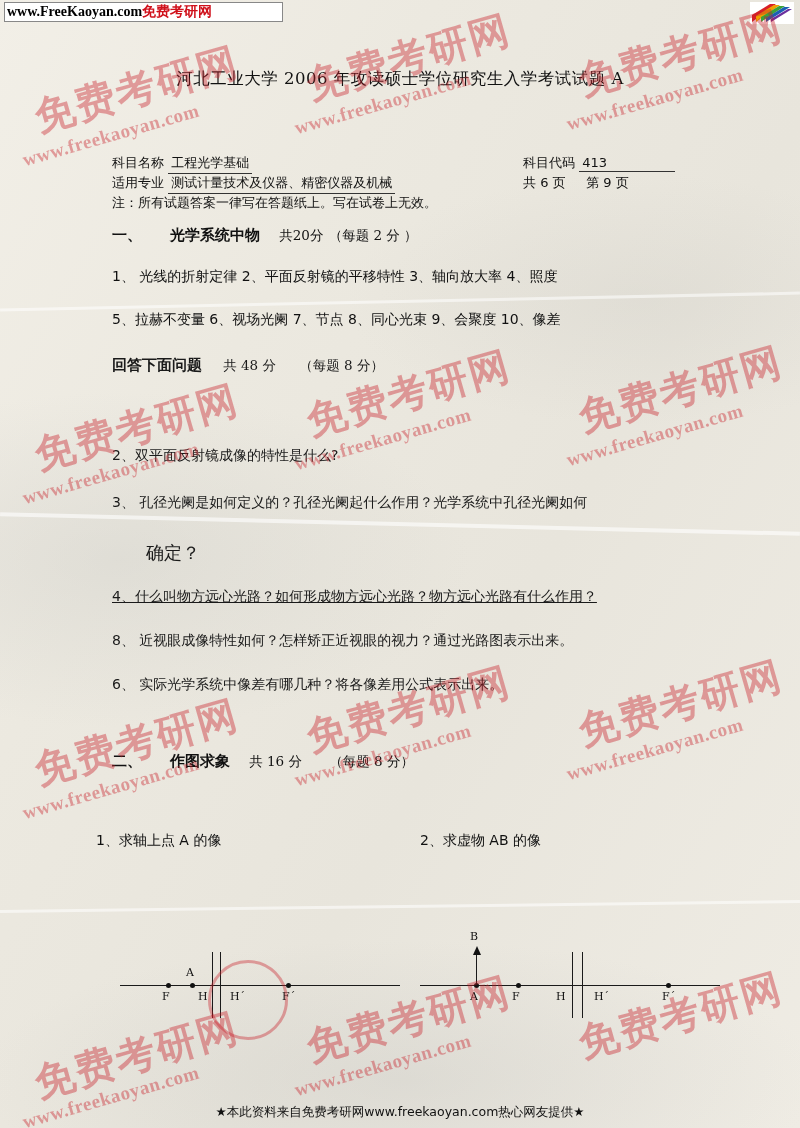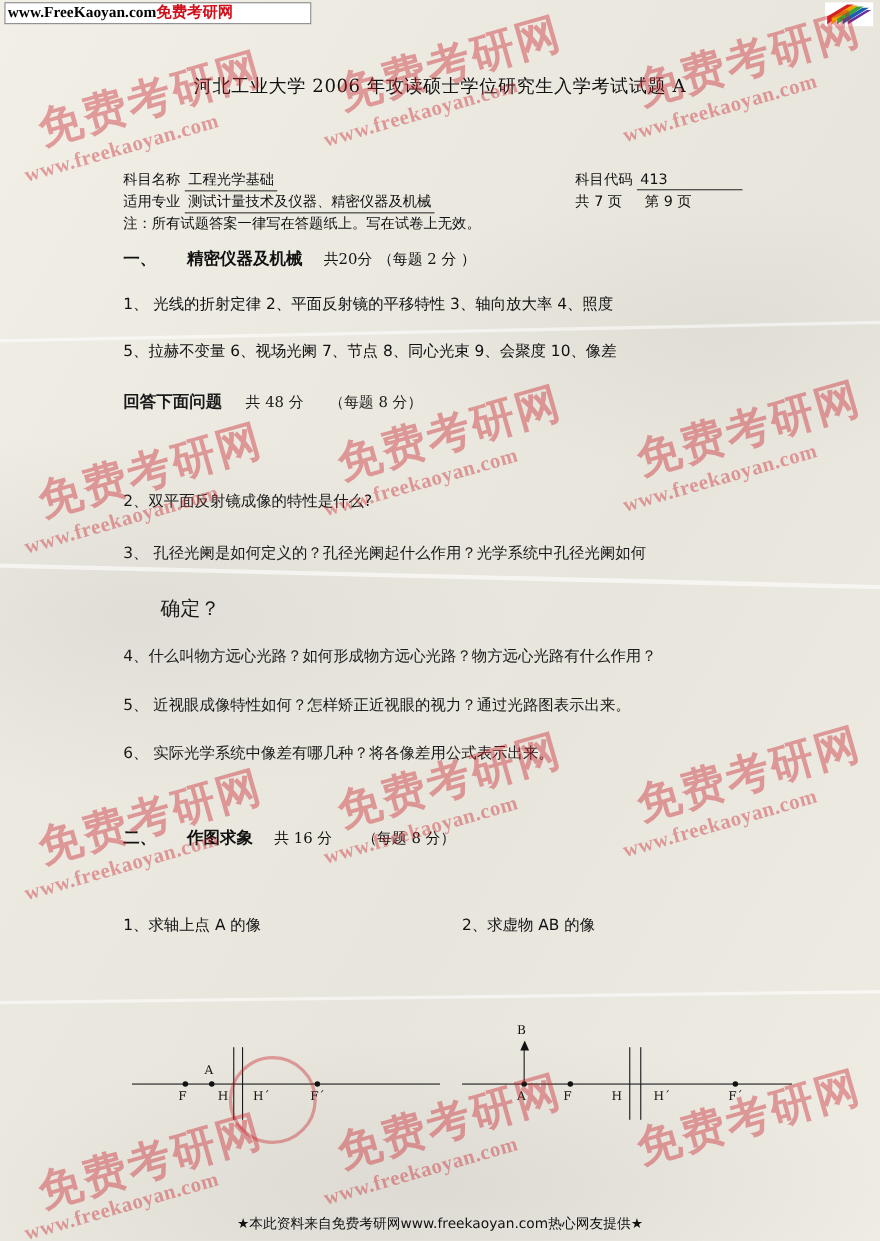--- a/index.html
+++ b/index.html
@@ -235,54 +235,54 @@
     <div class="meta m-major">
       <span>适用专业</span>
       <span class="ul">测试计量技术及仪器、精密仪器及机械</span>
     </div>
     <div class="meta m-note">注：所有试题答案一律写在答题纸上。写在试卷上无效。</div>
     <div class="meta m-code">
       <span>科目代码</span>
       <span class="ul" style="min-width:90px;">413</span>
     </div>
     <div class="meta m-pages">
-      <span>共 7 页</span>
+      <span>共 6 页</span>
       &nbsp;&nbsp;&nbsp;
       <span>第 9 页</span>
     </div>
 
     <div class="sec-head" style="left:112px; top:226px;">
-      <span class="sec-num">一、</span><span>精密仪器及机械</span>
+      <span class="sec-num">一、</span><span>光学系统中物</span>
       <span class="sec-sub" style="margin-left:14px;">共20分</span>
       <span class="sec-sub" style="">（每题 2 分 ）</span>
     </div>
 
     <div class="line q1a">1、 光线的折射定律   2、平面反射镜的平移特性   3、轴向放大率   4、照度</div>
     <div class="line q1b">5、拉赫不变量   6、视场光阑   7、节点   8、同心光束   9、会聚度      10、像差</div>
 
     <div class="subhead">
       <span>回答下面问题</span>
       <span class="sec-sub" style="margin-left:16px;">共 48 分</span>
       <span class="sec-sub" style="margin-left:18px;">（每题 8 分）</span>
     </div>
 
     <div class="q" style="top:447px;">2、双平面反射镜成像的特性是什么?</div>
     <div class="q" style="top:494px;">3、 孔径光阑是如何定义的？孔径光阑起什么作用？光学系统中孔径光阑如何</div>
     <div class="qi" style="top:541px;">确定？</div>
-    <div class="q" style="top:588px;">4、什么叫物方远心光路？如何形成物方远心光路？物方远心光路有什么作用？</div>
-    <div class="q" style="top:632px;">5、 近视眼成像特性如何？怎样矫正近视眼的视力？通过光路图表示出来。</div>
+    <div class="q" style="top:588px;text-decoration:underline;">4、什么叫物方远心光路？如何形成物方远心光路？物方远心光路有什么作用？</div>
+    <div class="q" style="top:632px;">8、 近视眼成像特性如何？怎样矫正近视眼的视力？通过光路图表示出来。</div>
     <div class="q" style="top:676px;">6、 实际光学系统中像差有哪几种？将各像差用公式表示出来。</div>
 
     <div class="sec-head" style="left:112px; top:752px;">
       <span class="sec-num">二、</span><span>作图求象</span>
       <span class="sec-sub" style="margin-left:14px;">共 16 分</span>
       <span class="sec-sub" style="margin-left:22px;">（每题 8 分）</span>
     </div>
 
-    <div class="line" style="left:112px; top:832px;">1、求轴上点 A 的像</div>
+    <div class="line" style="left:96px; top:832px;">1、求轴上点 A 的像</div>
     <div class="line" style="left:420px; top:832px;">2、求虚物 AB 的像</div>
 
     <div class="diagram" style="left:120px; top:950px; width:280px; height:70px;">
       <div class="axis" style="left:0; top:35px; width:280px;"></div>
       <div class="vline" style="left:92px; top:2px; height:66px;"></div>
       <div class="vline" style="left:100px; top:2px; height:66px;"></div>
       <div class="dot" style="left:46px; top:33px;"></div>
       <div class="dot" style="left:70px; top:33px;"></div>
       <div class="dot" style="left:166px; top:33px;"></div>
       <div class="lbl" style="left:66px; top:16px;">A</div>

